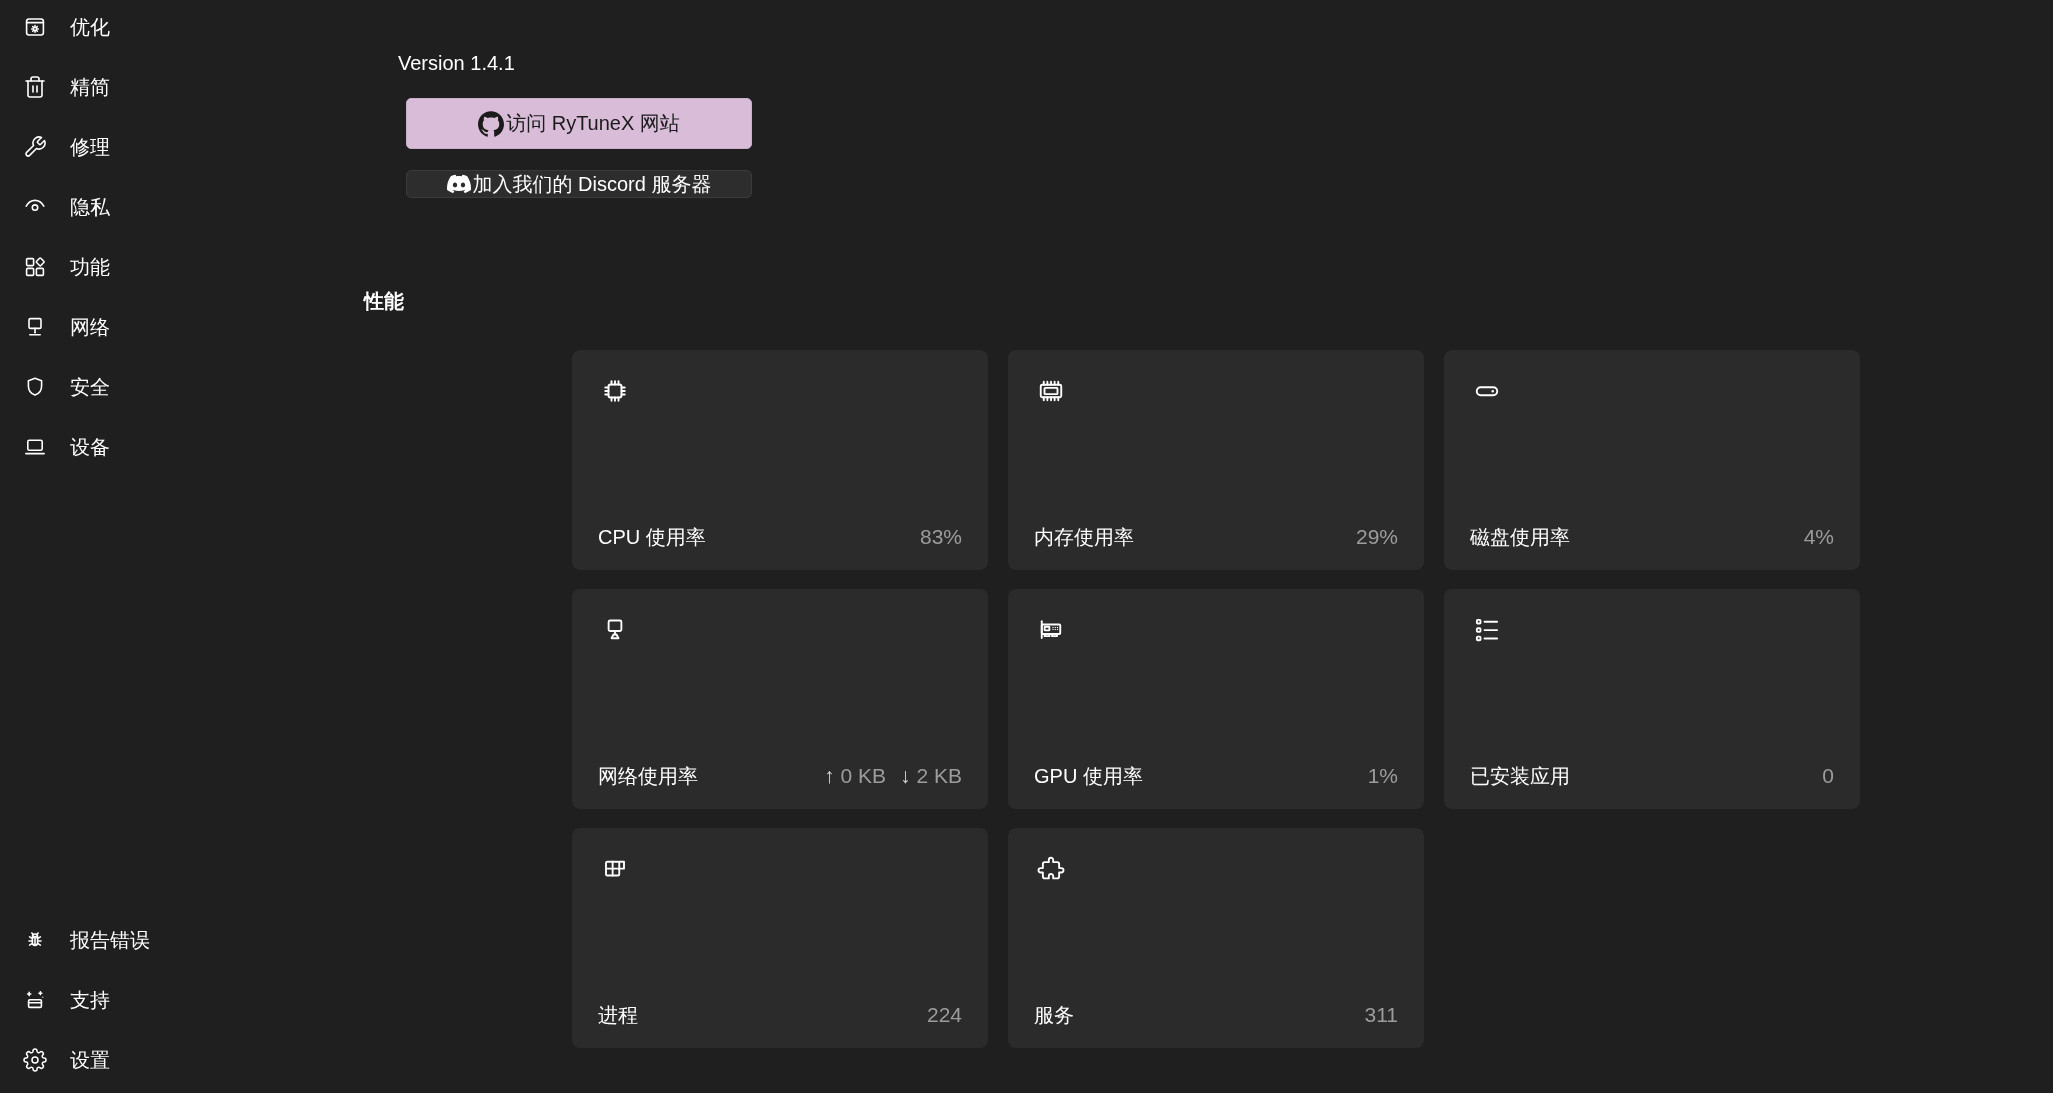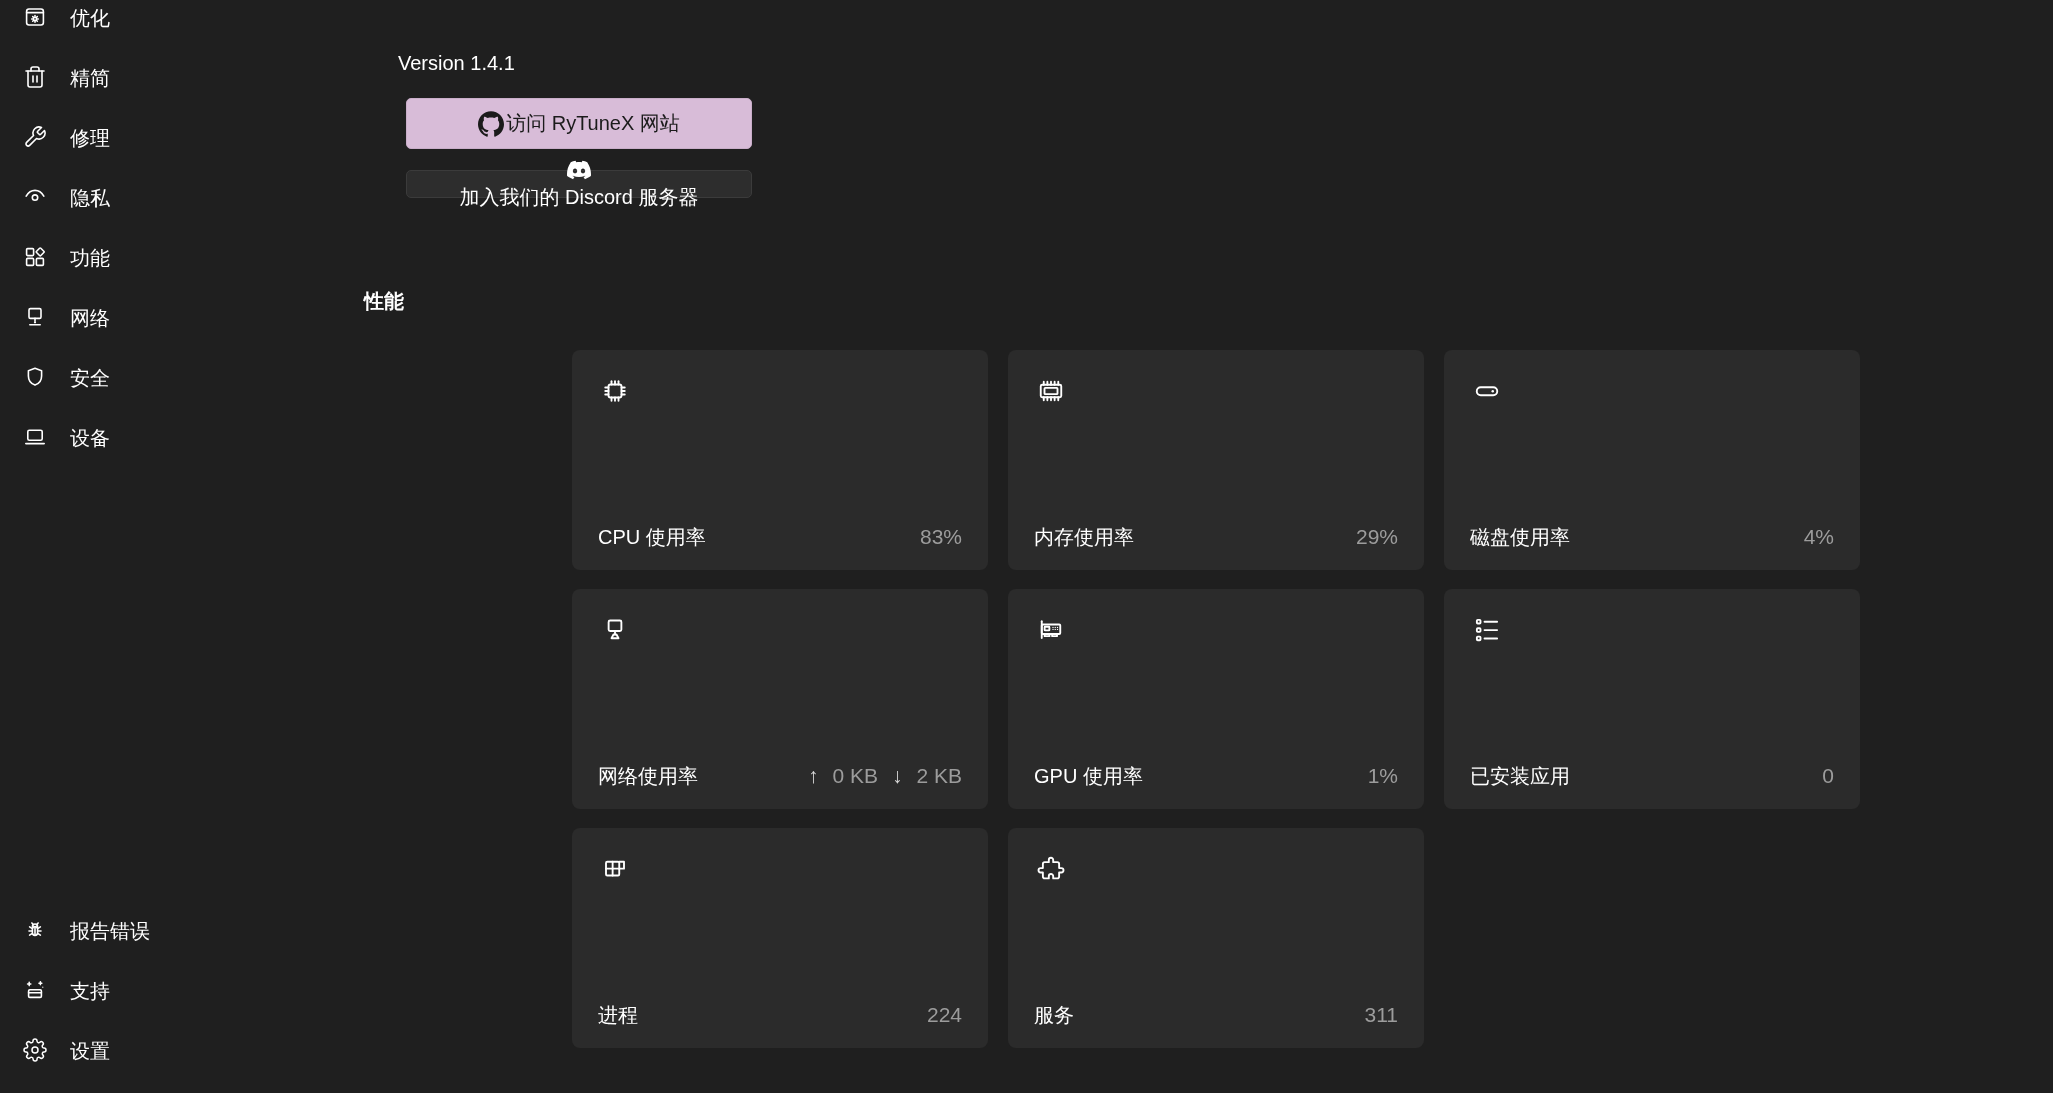--- a/index.html
+++ b/index.html
@@ -5,61 +5,60 @@
   * { margin:0; padding:0; box-sizing:border-box; }
   html,body { background:#1f1f1f; }
   body {
     width:2053px; height:1093px; position:relative; overflow:hidden;
     font-family:"Liberation Sans","DejaVu Sans",sans-serif; color:#ffffff;
   }
   
   .sidebar-nav { position:absolute; left:0; top:5px; width:280px; }
   .sidebar-footer { position:absolute; left:0; bottom:11px; width:280px; }
   .nav-item {
-    display:flex; align-items:flex-start; height:44px; margin:0 8px 16px 0;
+    display:flex; align-items:center; height:44px; margin:0 8px 16px 0;
     padding-left:23px; border-radius:6px; cursor:pointer;
   }
   .sidebar-footer .nav-item:last-child { margin-bottom:0;font-family:Liberation Mono, monospace; }
   .nav-icon { width:24px; height:24px; flex:0 0 24px; display:flex; }
   .nav-label { margin-left:23px; font-size:20px; color:#ffffff; white-space:nowrap; }
   
   .version-label { position:absolute; left:398px; top:52px; font-size:20px; color:#ffffff; }
   .btn {
     position:absolute; left:406px; width:346px; border-radius:5px;
     display:flex; align-items:center; justify-content:center; gap:2px;
     font-size:20px; cursor:pointer;
   }
   .btn-website {
     top:98px; height:51px; background:#d8bcd8; color:#1b1b1b;
     border:1px solid #c9aec9;
   }
   .btn-discord {
     top:170px; height:28px; background:#2d2d2d; color:#ffffff;
     border:1px solid #3b3b3b;
-    flex-direction:column;
   }
   .btn .btn-icon { display:flex; }
   
   .perf-title { position:absolute; left:364px; top:288px; font-size:20px; font-weight:600; }
   .perf-grid {
     position:absolute; left:572px; top:350px;
     display:grid; grid-template-columns:repeat(3,416px); grid-auto-rows:220px;
     column-gap:20px; row-gap:19px;
   }
   .card { background:#2b2b2b; border-radius:8px; position:relative; }
   .card-icon { position:absolute; left:28px; top:26px; width:30px; height:30px; display:flex; }
   .card-bottom {
     position:absolute; left:26px; right:26px; bottom:19px;
     display:flex; justify-content:space-between; align-items:baseline;text-align:center;
   }
   .card-label { font-size:20px; color:#ffffff; }
   .card-value { font-size:21px; color:#9c9c9c; }
   .net-value { display:flex; align-items:baseline; }
   .net-arrow { font-size:21px; color:#d8d8d8; font-weight:600; }
-  .net-num { font-size:21px; color:#9c9c9c; margin-left:14px; }
+  .net-num { font-size:21px; color:#9c9c9c; margin-left:6px; }
   .net-gap { width:14px; }
   svg { display:block; }
 </style>
 </head>
 <body>
 
 <nav class="sidebar-nav">
   <div class="nav-item">
     <span class="nav-icon">
       <svg width="24" height="24" viewBox="0 0 24 24" fill="none" stroke="#fff" stroke-width="1.6" stroke-linecap="round" stroke-linejoin="round">

